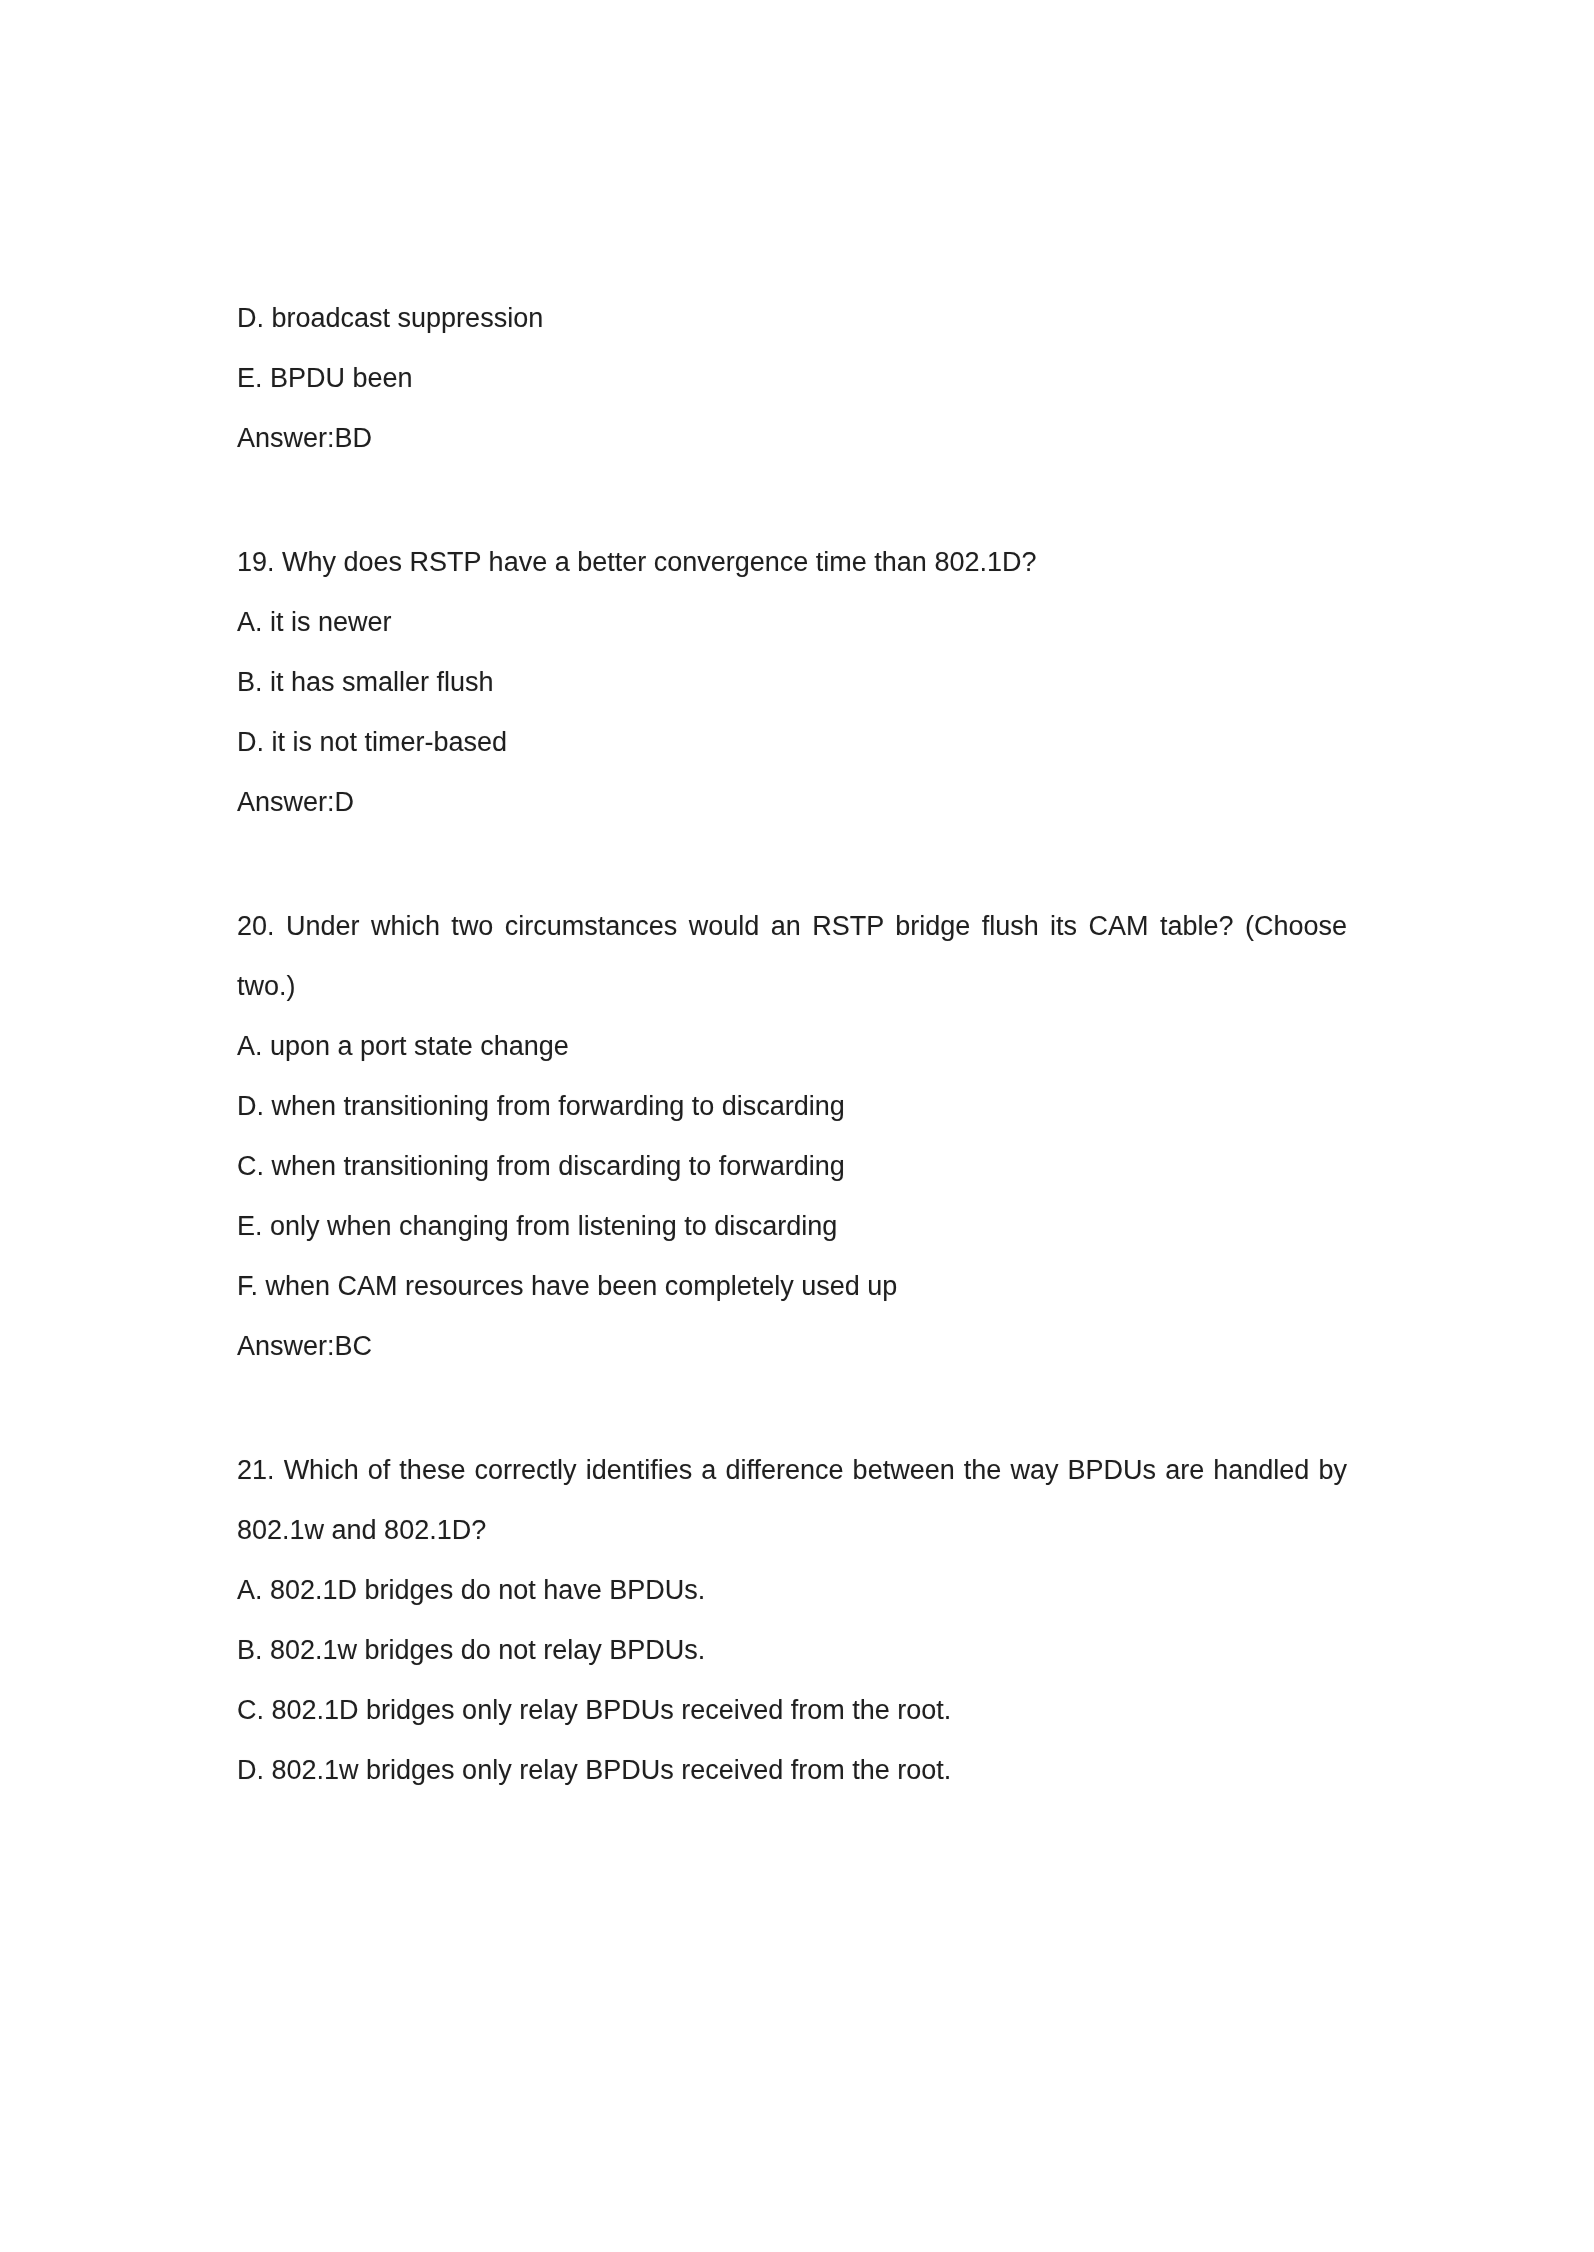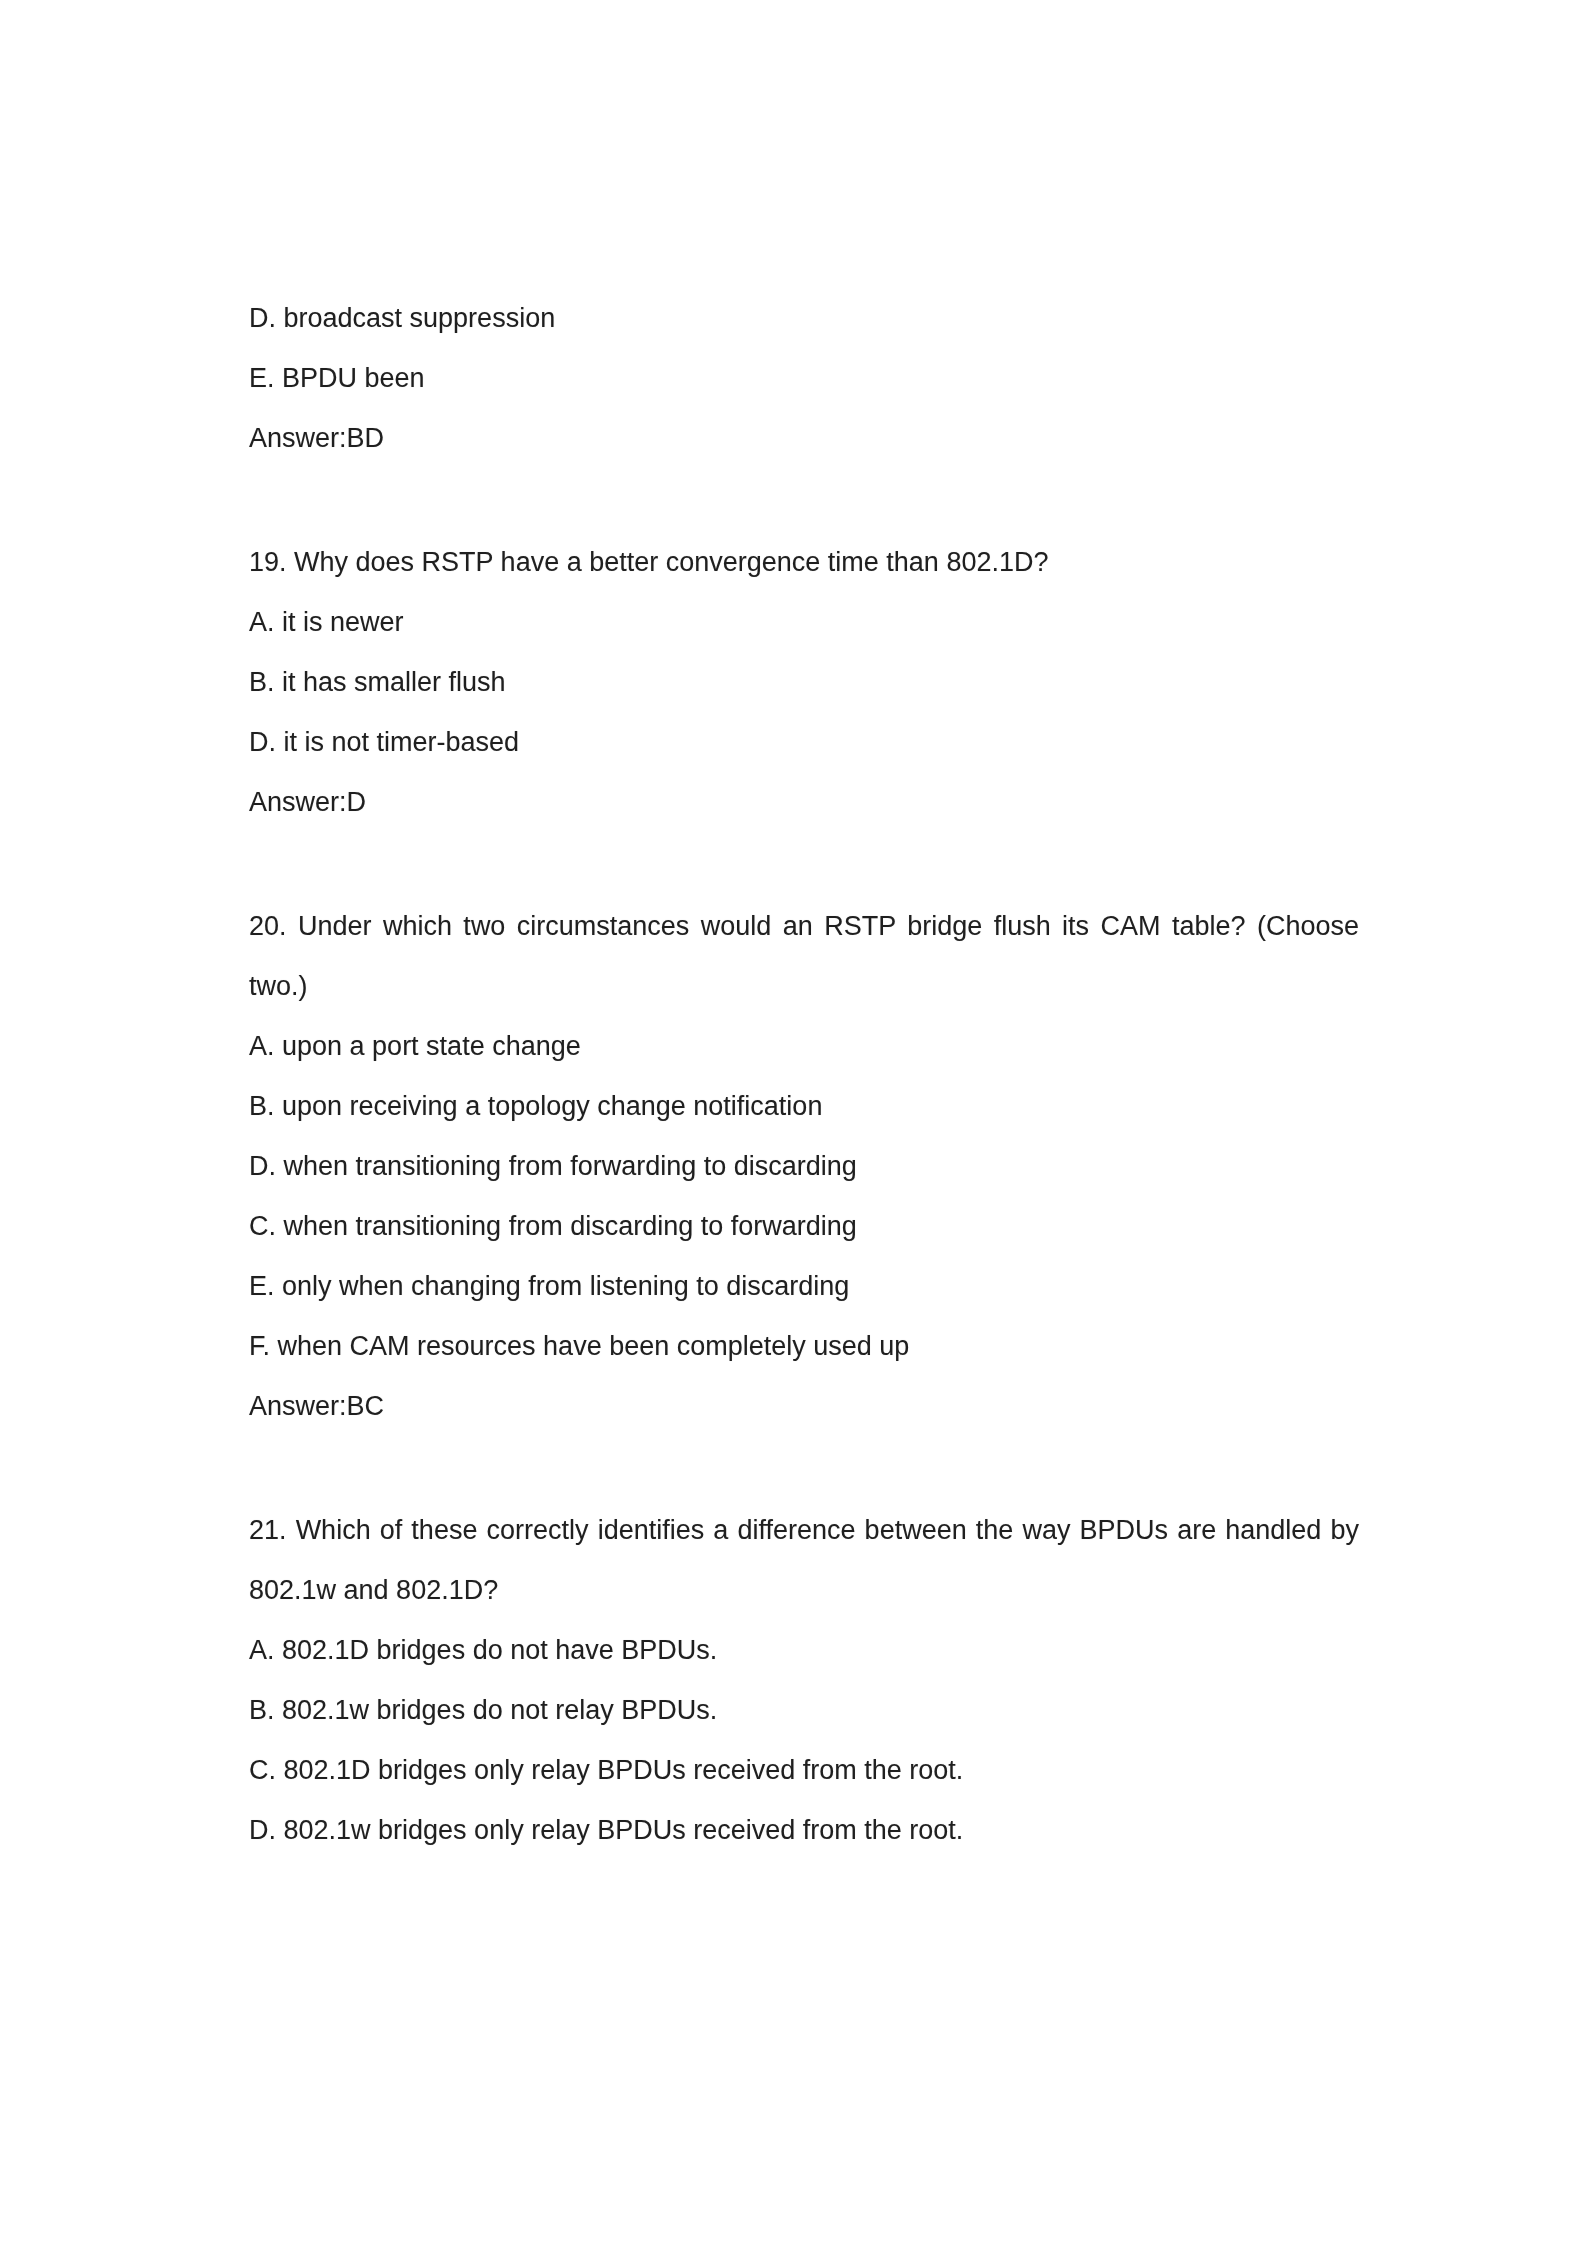--- a/index.html
+++ b/index.html
@@ -16,21 +16,21 @@
   }
   .page {
     position: relative;
     width: 1594px;
     height: 2252px;
     background: #ffffff;
     overflow: hidden;
   }
   .content {
     position: absolute;
-    left: 249px;
+    left: 237px;
     top: 288px;
     width: 1110px;
     font-size: 27px;
     line-height: 60px;
     text-shadow: 0 0 1px rgba(0,0,0,0.18);
   }
   .content p { margin: 0; }
   .block + .block { margin-top: 64px; }
   .question { text-align: justify; }
   .answer-label { font-weight: normal; }
@@ -52,21 +52,20 @@
       <p class="question">19. Why does RSTP have a better convergence time than 802.1D?</p>
       <p class="option">A. it is newer</p>
       <p class="option">B. it has smaller flush</p>
       <p class="option">D. it is not timer-based</p>
       <p class="answer"><span class="answer-label">Answer:</span><span class="answer-value">D</span></p>
     </section>
 
     <section class="block">
       <p class="question">20. Under which two circumstances would an RSTP bridge flush its CAM table? (Choose two.)</p>
       <p class="option">A. upon a port state change</p>
-      <p class="option">B. upon receiving a topology change notification</p>
       <p class="option">D. when transitioning from forwarding to discarding</p>
       <p class="option">C. when transitioning from discarding to forwarding</p>
       <p class="option">E. only when changing from listening to discarding</p>
       <p class="option">F. when CAM resources have been completely used up</p>
       <p class="answer"><span class="answer-label">Answer:</span><span class="answer-value">BC</span></p>
     </section>
 
     <section class="block">
       <p class="question">21. Which of these correctly identifies a difference between the way BPDUs are handled by 802.1w and 802.1D?</p>
       <p class="option">A. 802.1D bridges do not have BPDUs.</p>

